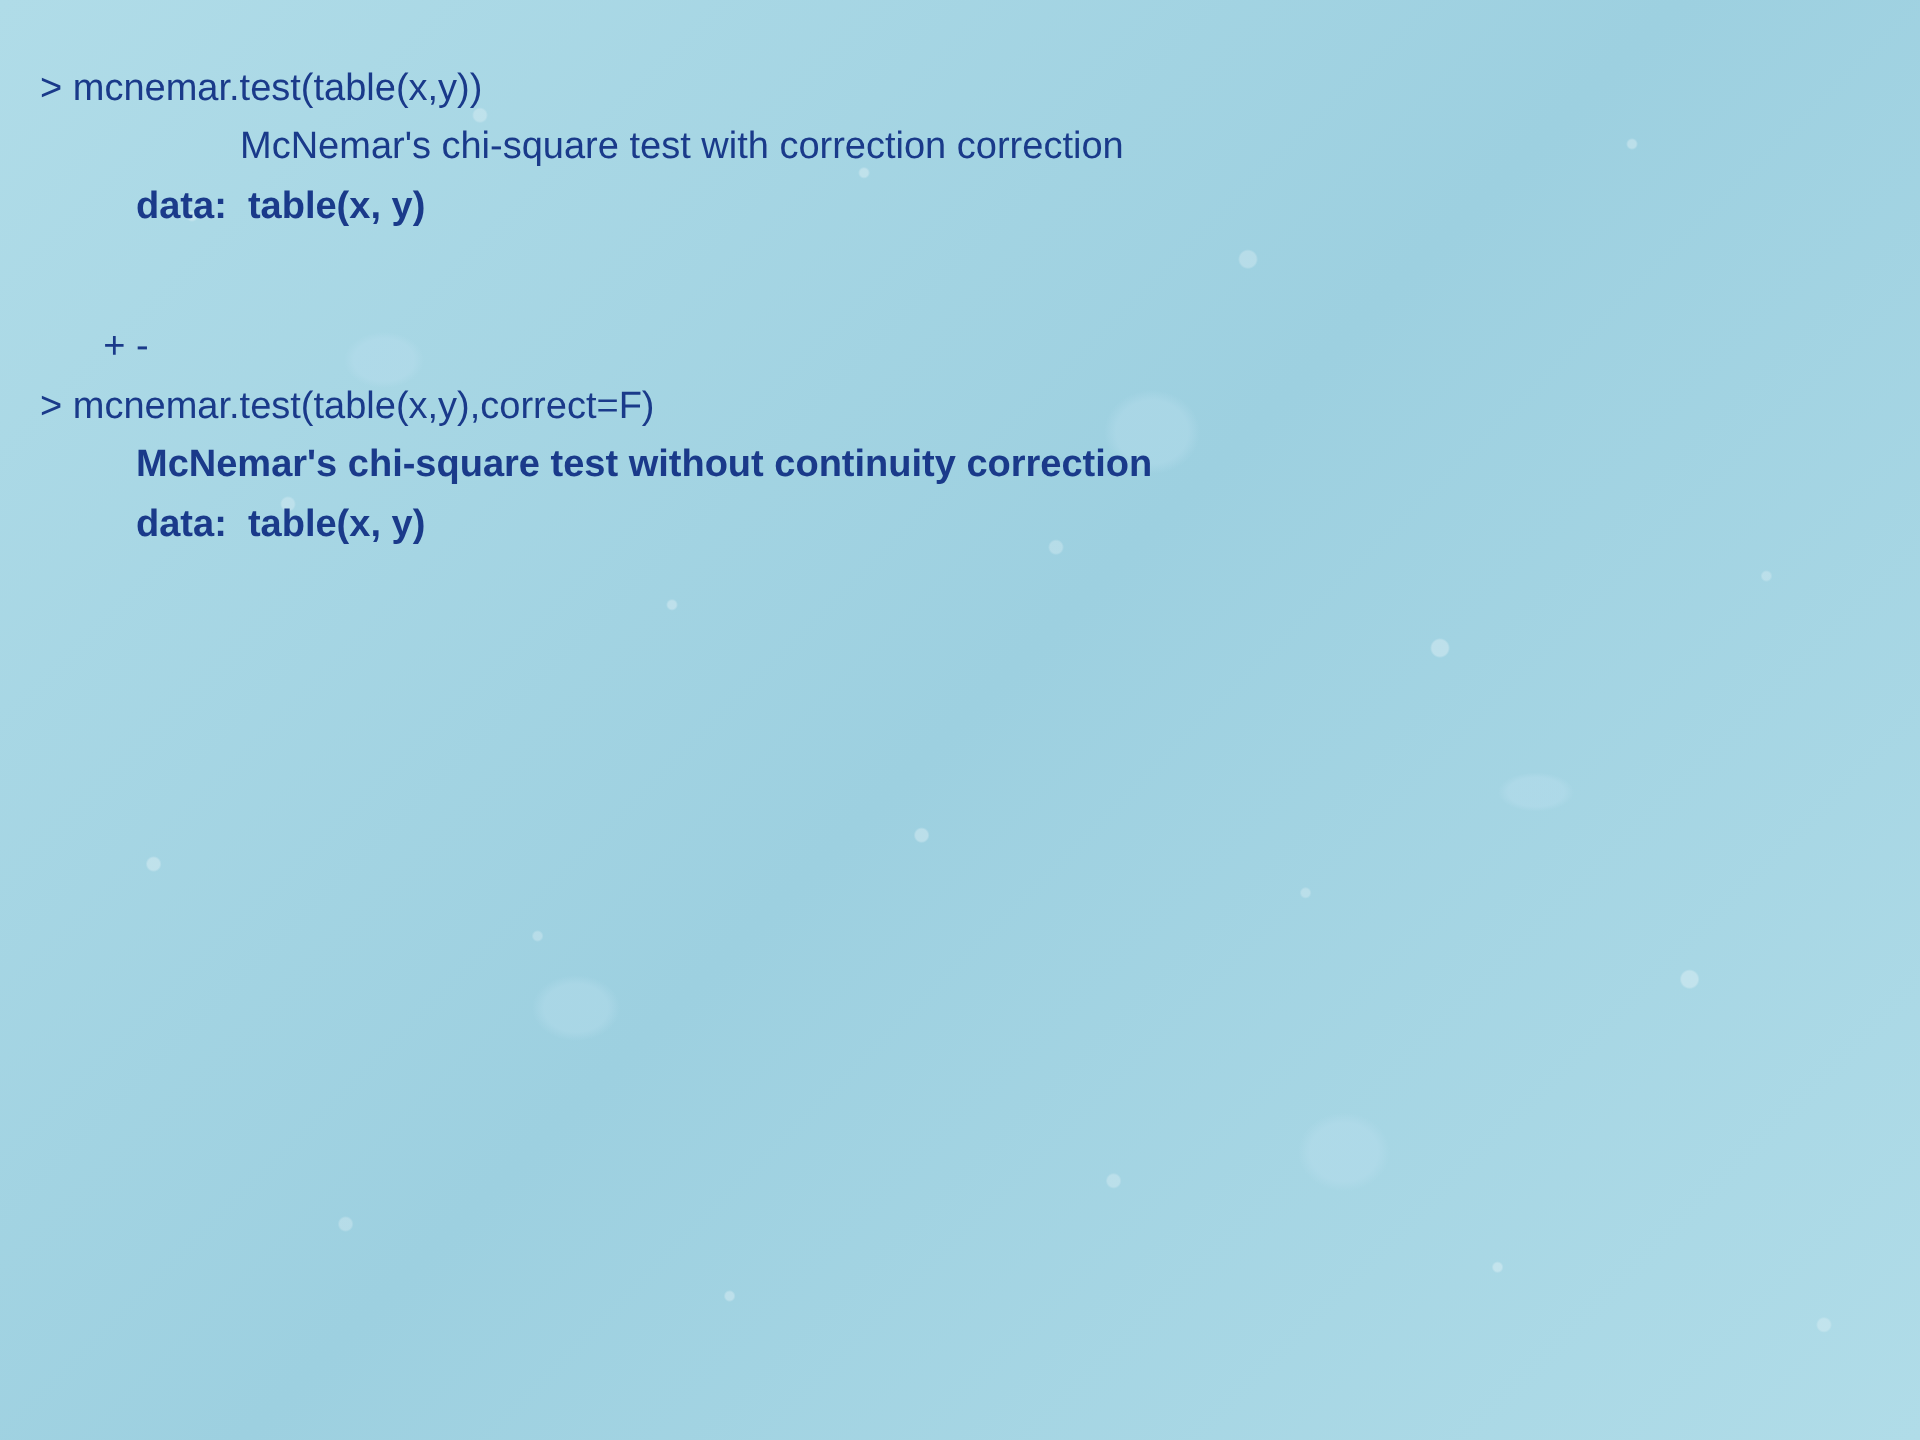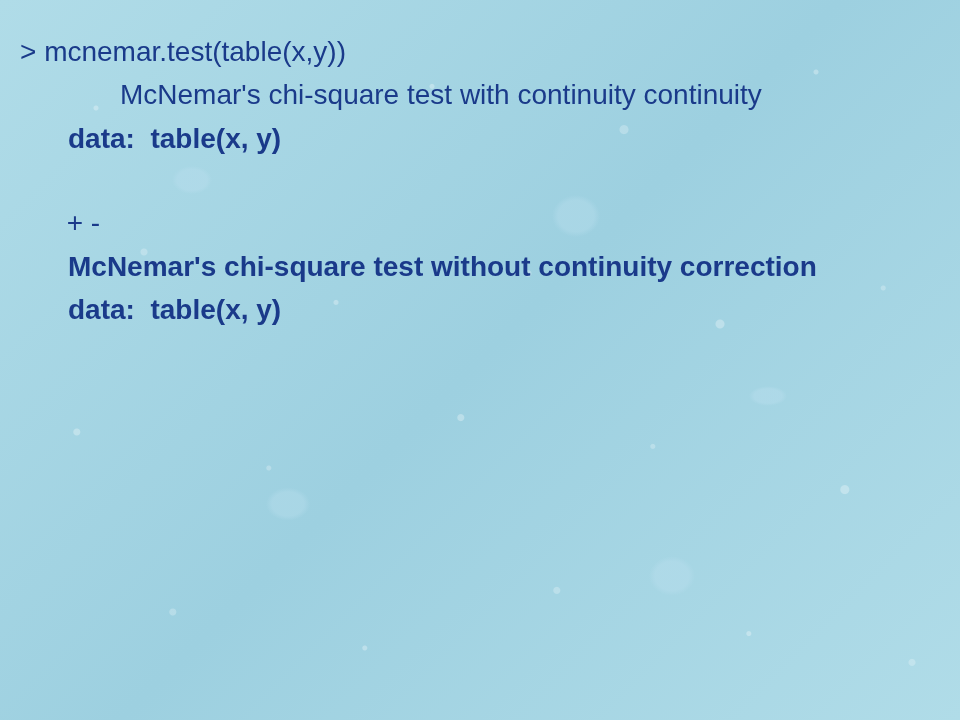--- a/index.html
+++ b/index.html
@@ -37,21 +37,21 @@
         radial-gradient(ellipse at 80% 55%, rgba(180,220,235,0.6) 14px, transparent 19px),
         radial-gradient(ellipse at 30% 70%, rgba(180,220,235,0.5) 16px, transparent 22px),
         radial-gradient(ellipse at 70% 80%, rgba(180,220,235,0.6) 17px, transparent 23px),
         linear-gradient(135deg, #b0dce8 0%, #9dd0e0 50%, #b0dce8 100%);
       font-family: Arial, Helvetica, sans-serif;
       padding: 30px 20px;
       overflow: hidden;
     }
     .content {
       color: #1a3a8a;
-      font-size: 28px;
+      font-size: 19px;
       line-height: 1.55;
     }
     .line {
       white-space: pre;
     }
     .indent1 {
       padding-left: 100px;
     }
     .indent2 {
       padding-left: 48px;
@@ -59,19 +59,20 @@
     }
     .blank {
       height: 41px;
     }
   </style>
 </head>
 <body>
 
 <div class="content">
   <div class="line">&gt; mcnemar.test(table(x,y))</div>
-  <div class="line indent1">McNemar's chi-square test with continuity continuity</div>
+  <div class="line indent1">McNemar's chi-square test with correction correction</div>
   <div class="line indent2">data:  table(x, y)</div>
   <div class="blank"></div>
   <div class="line">      + -</div>
+  <div class="line">&gt; mcnemar.test(table(x,y),correct=F)</div>
   <div class="line indent2">McNemar's chi-square test without continuity correction</div>
   <div class="line indent2">data:  table(x, y)</div>
 </div>
 
 </body></html>

